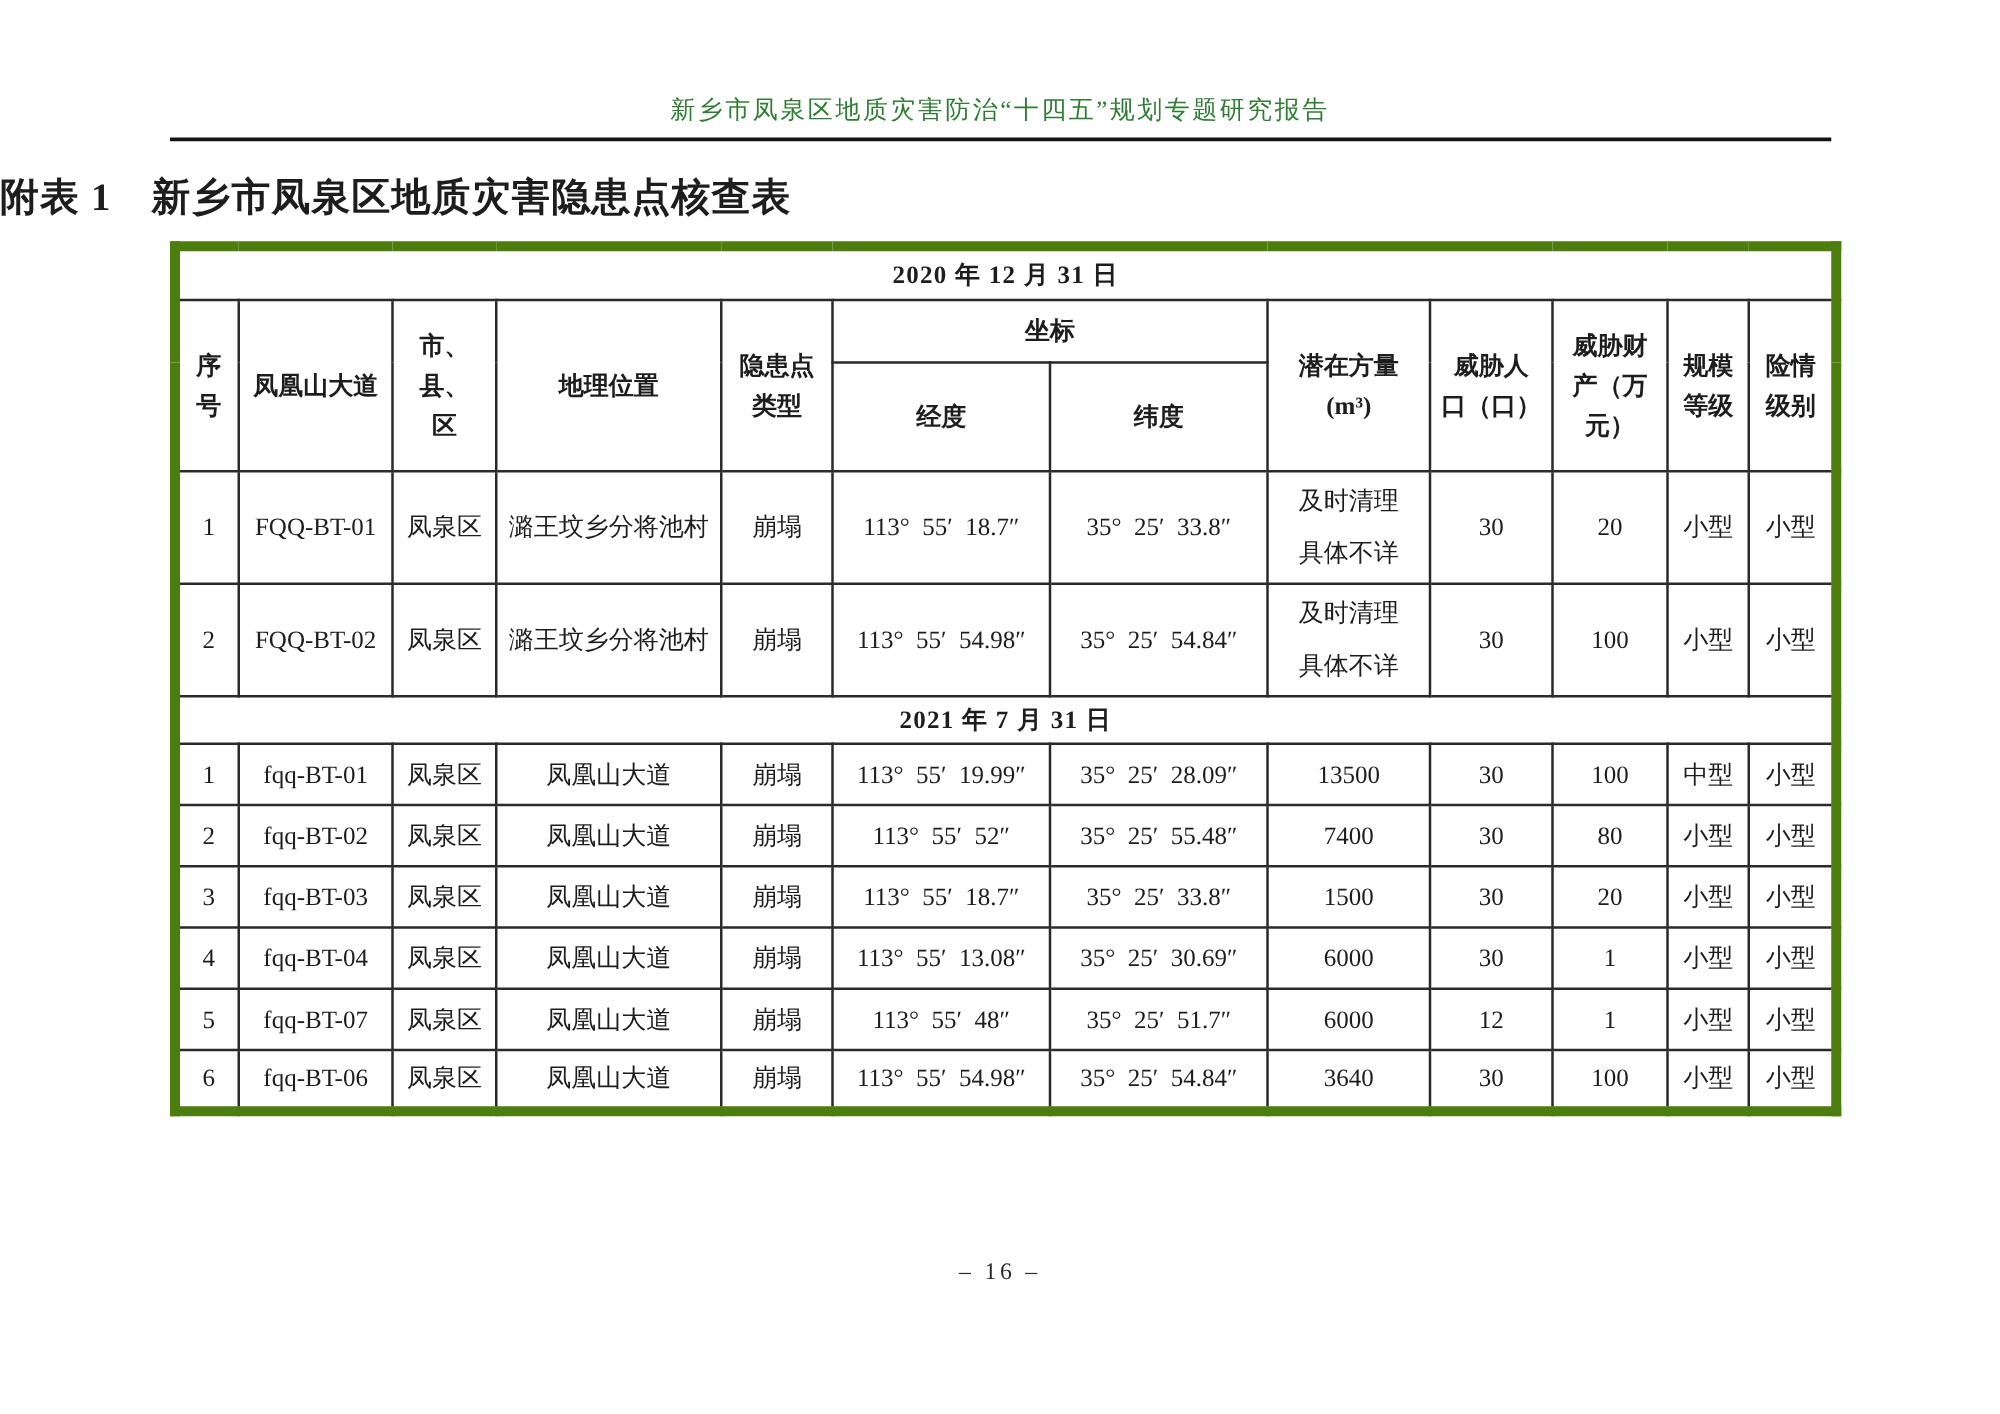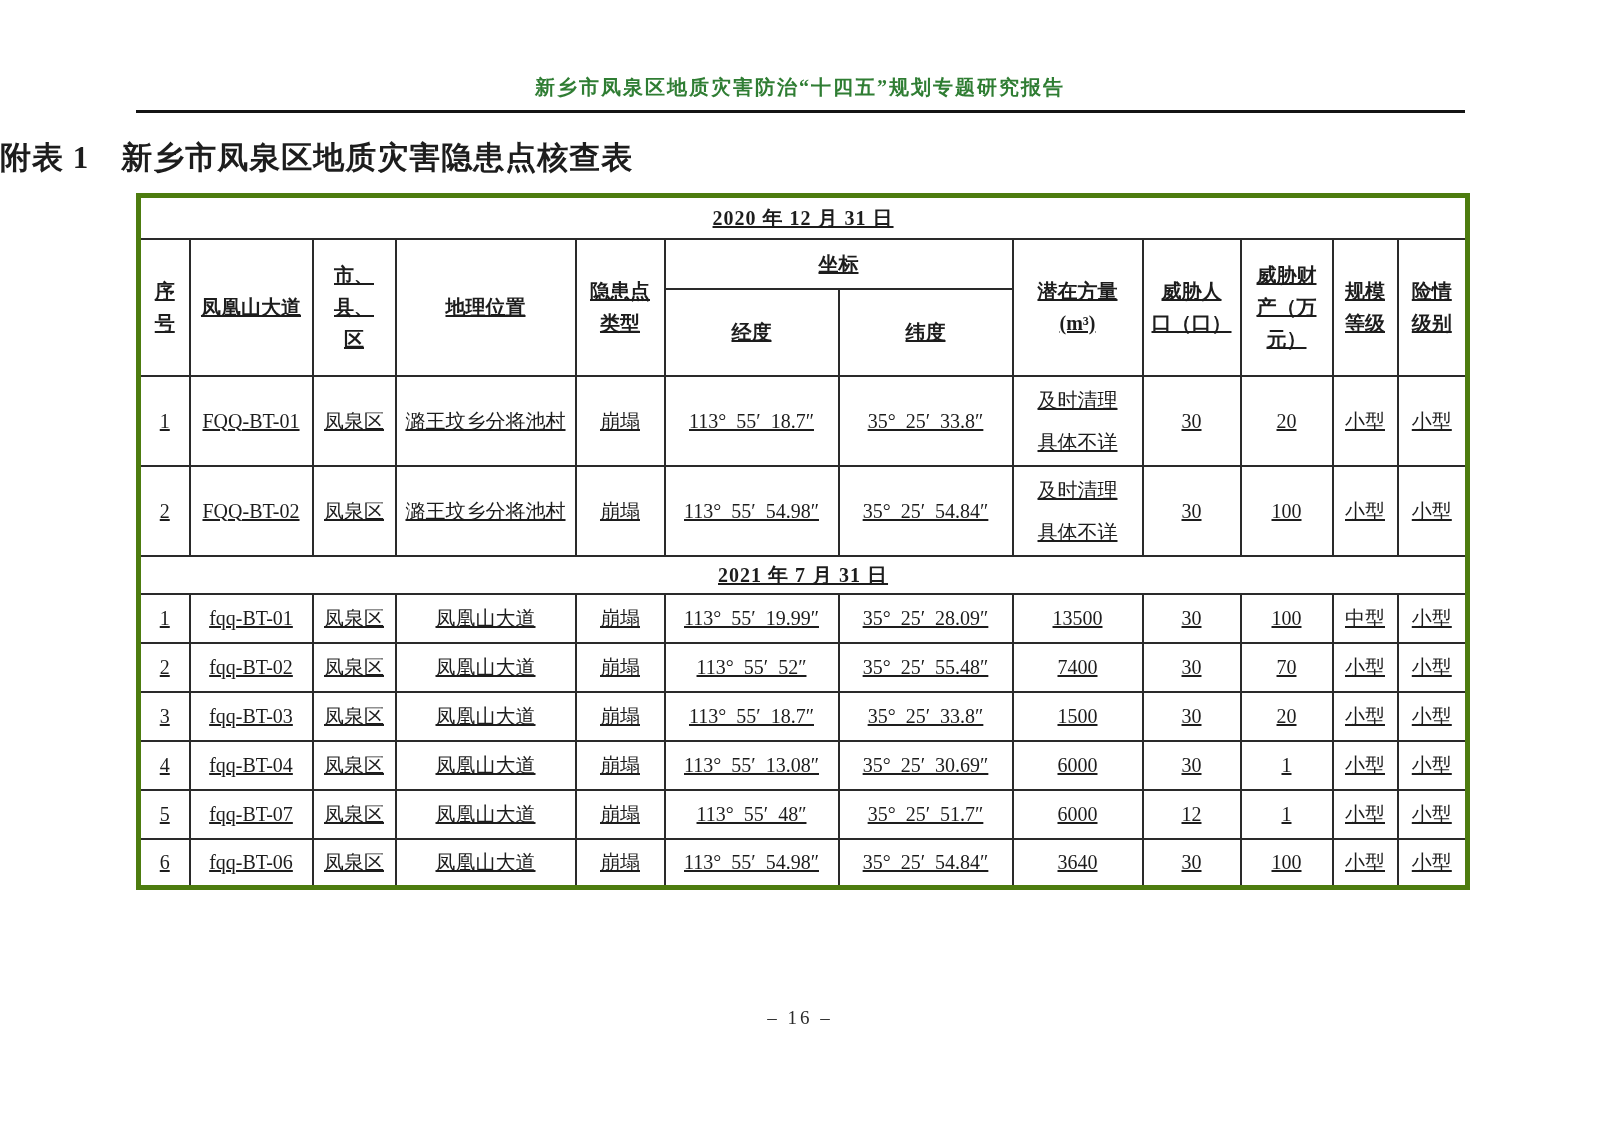--- a/index.html
+++ b/index.html
@@ -7,35 +7,34 @@
     width:1600px;height:1131px;
     background:#ffffff;
     position:relative;
     font-family:"Liberation Serif", serif;
     color:#1d1d1d;
     overflow:hidden;
   }
   .running-header{
     position:absolute;top:74px;left:0;width:100%;
     text-align:center;font-size:20px;letter-spacing:2px;
-    font-weight:bold;
+    font-weight:normal;
   }
   .header-rule{
     position:absolute;top:110px;left:136px;width:1329px;height:3px;
     background:#141414;
   }
   .doc-title{
     position:absolute;top:137px;left:0;width:100%;
     text-align:left;font-size:31px;font-weight:bold;letter-spacing:1px;
   }
   table.hazard{
     position:absolute;top:193px;left:136px;width:1329px;
     border-collapse:collapse;table-layout:fixed;
-    border:5px solid #4d7c0f;
-    text-decoration:underline;
+    border:8px solid #4d7c0f;
   }
   table.hazard td{
     border:2px solid #2a2a2a;
     text-align:center;vertical-align:middle;
     font-size:20px;padding:0 2px;
     white-space:pre-line;
     line-height:1.6;
   }
   td.h{font-weight:bold;line-height:2.15;}
   td.date-cell{font-weight:bold;letter-spacing:1px;}
@@ -159,21 +158,21 @@
       <tr class="r-sm">
         <td>2</td>
         <td>fqq-BT-02</td>
         <td>凤泉区</td>
         <td>凤凰山大道</td>
         <td>崩塌</td>
         <td>113° 55′ 52″</td>
         <td>35° 25′ 55.48″</td>
         <td>7400</td>
         <td>30</td>
-        <td>70</td>
+        <td>80</td>
         <td>小型</td>
         <td>小型</td>
       </tr>
       <tr class="r-sm">
         <td>3</td>
         <td>fqq-BT-03</td>
         <td>凤泉区</td>
         <td>凤凰山大道</td>
         <td>崩塌</td>
         <td>113° 55′ 18.7″</td>

